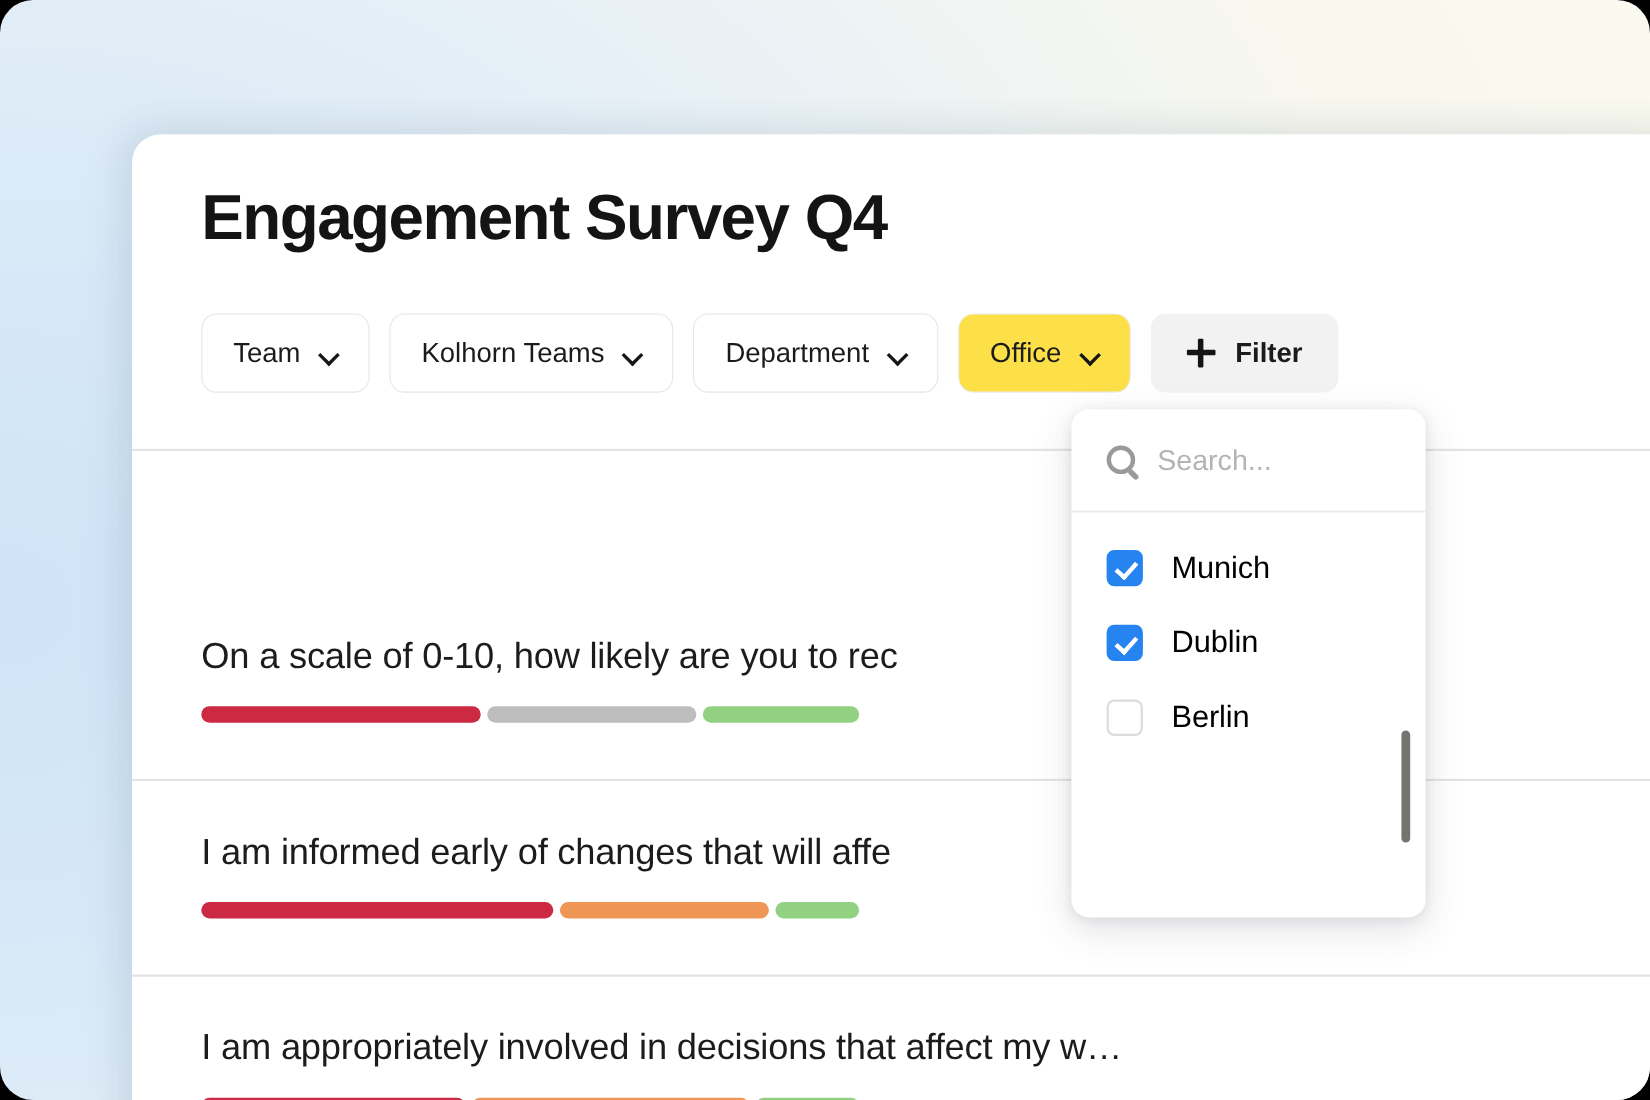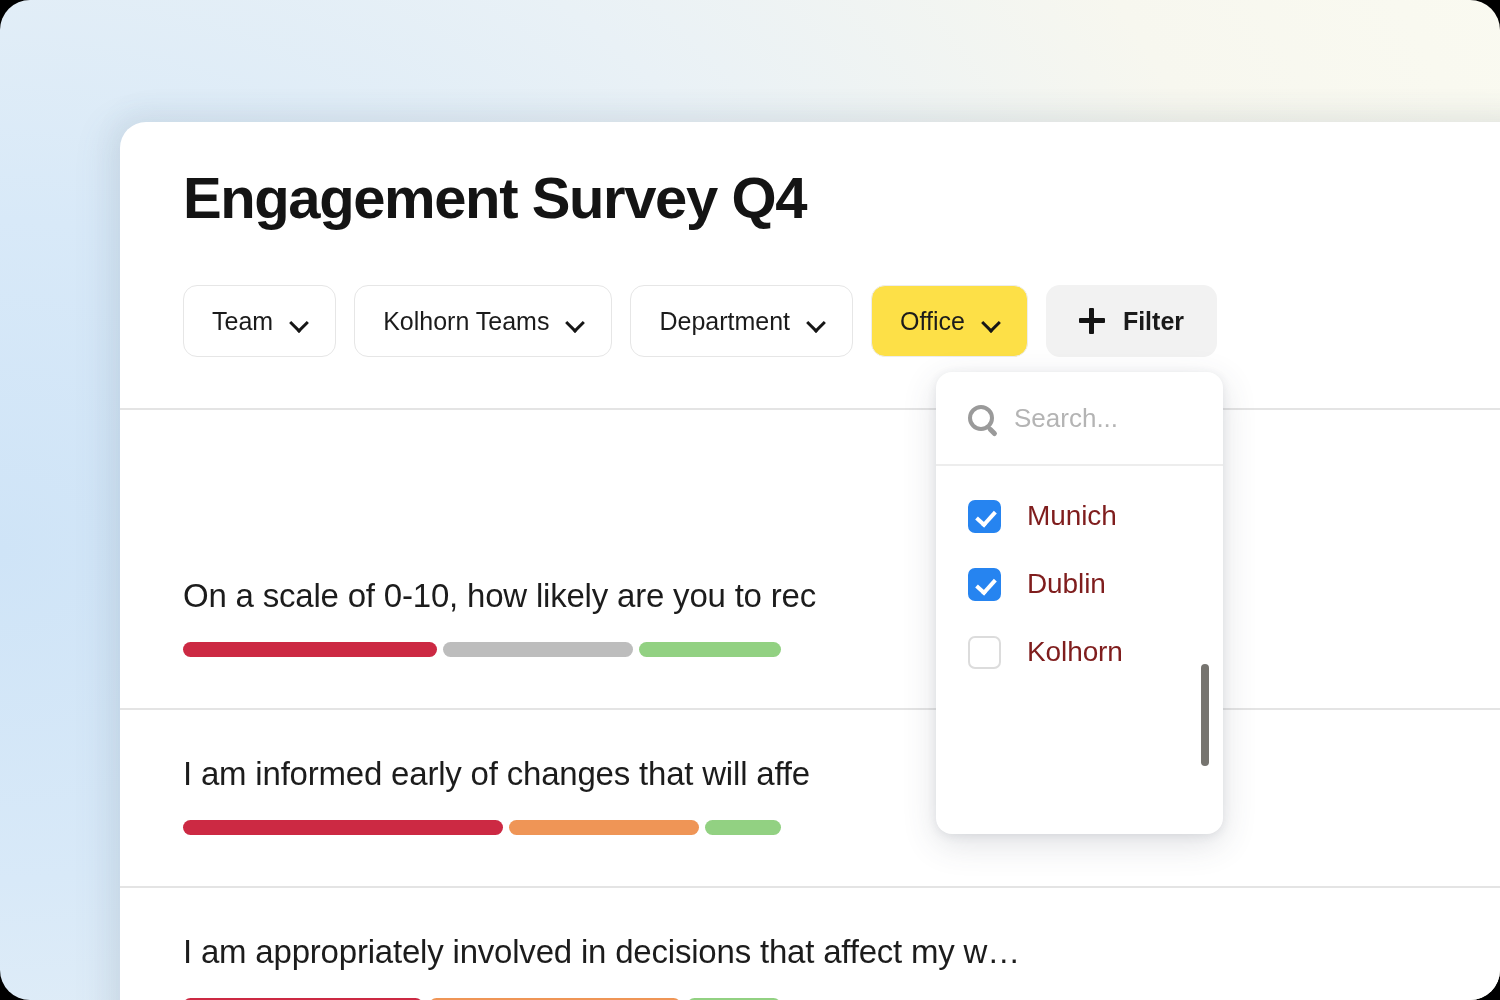--- a/index.html
+++ b/index.html
@@ -137,23 +137,23 @@
     margin-top: 27px;
     display: flex;
     gap: 6px;
     height: 15px;
   }
   .seg { height: 15px; border-radius: 8px; }
 
   
   .dropdown {
     position: absolute;
-    left: 936px;
+    left: 974px;
     top: 372px;
-    width: 287px;
+    width: 322px;
     height: 462px;
     background: #ffffff;
     border-radius: 16px;
     box-shadow: 0 10px 34px rgba(60,70,85,0.16),
                 0 2px 10px rgba(60,70,85,0.10);
     overflow: hidden;
     z-index: 20;
   }
   .search-bar {
     display: flex;
@@ -215,21 +215,21 @@
     content: "";
     position: absolute;
     left: 10px; top: 5px;
     width: 8px; height: 15px;
     border-right: 4px solid #fff;
     border-bottom: 4px solid #fff;
     transform: rotate(42deg);
   }
   .option-label {
     font-size: 28px;
-    color: #7f1d1d;
+    color: #000000;
     letter-spacing: -0.1px;
   }
   .scroll-thumb {
     position: absolute;
     right: 14px;
     top: 198px;
     width: 8px;
     height: 102px;
     border-radius: 5px;
     background: #76746f;
@@ -327,21 +327,21 @@
       </div>
 
       <div class="option">
         <span class="cbox checked"></span>
         <span class="option-label">Dublin</span>
       </div>
 
 
       <div class="option">
         <span class="cbox"></span>
-        <span class="option-label">Kolhorn</span>
+        <span class="option-label">Berlin</span>
       </div>
 
 
       <div class="scroll-thumb"></div>
 
     </div>
 
   </div>
 
 </div>

